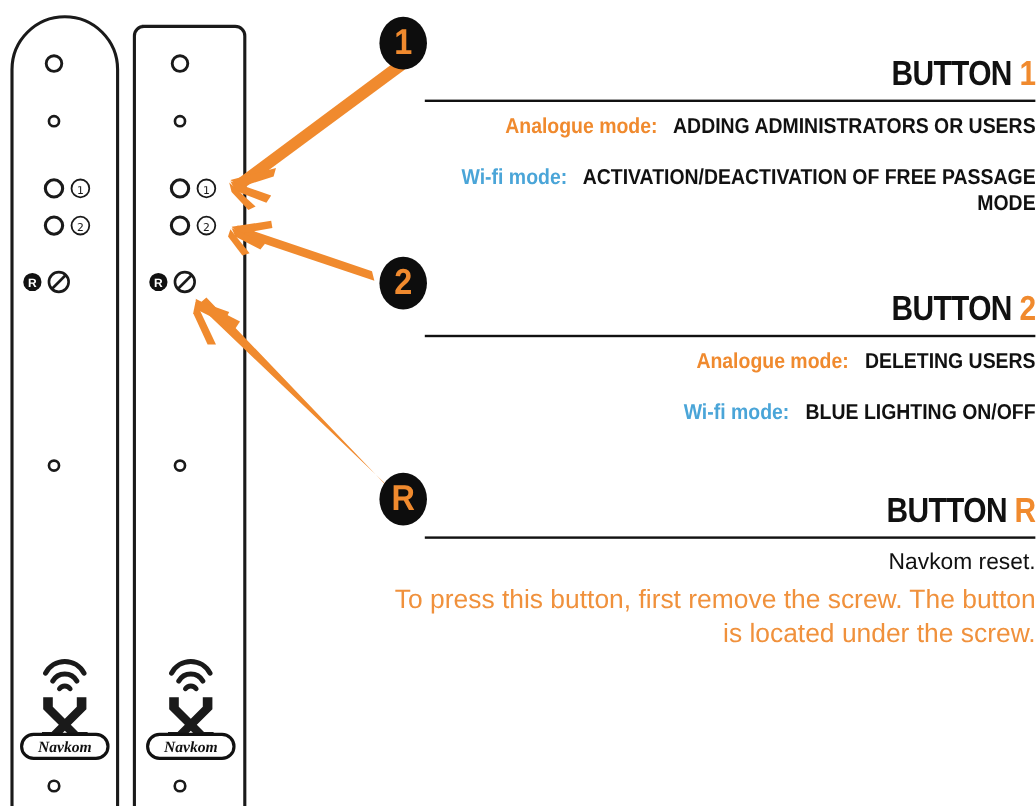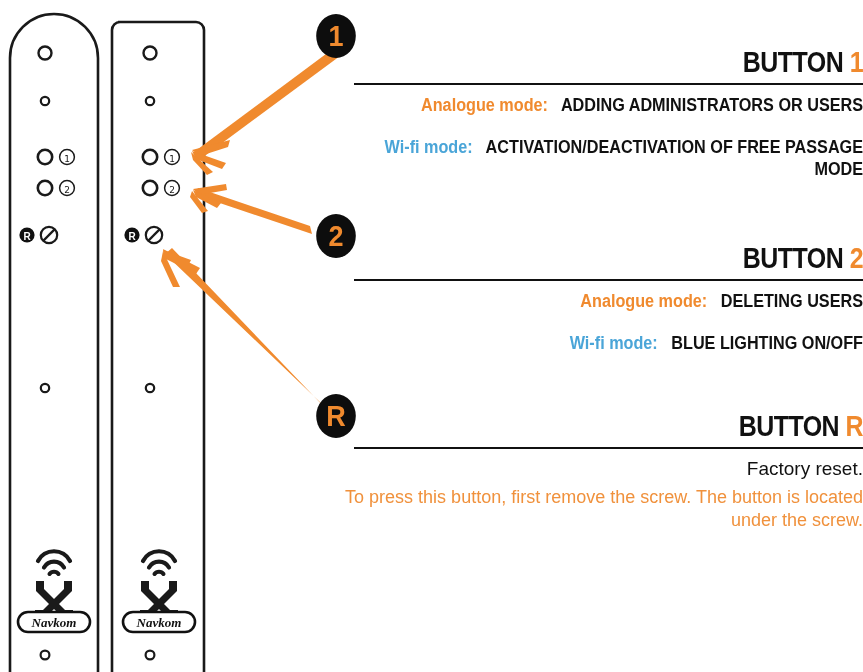--- a/index.html
+++ b/index.html
@@ -107,21 +107,21 @@
     text-align: right;
     font-family: "Liberation Sans", sans-serif;
     font-size: 19px;
     line-height: 1.25;
     color: #111111;
     margin-top: 8px;
   }
   .note-line {
     text-align: right;
     font-family: "Liberation Sans", sans-serif;
-    font-size: 18px;
+    font-size: 22px;
     line-height: 1.3;
     color: #F0913C;
     margin-top: 5px;
   }
 
   
   #arrow-layer {
     position: absolute;
     left: 0;
     top: 0;
@@ -263,20 +263,20 @@
       <span>&nbsp;</span>
       <span>BLUE LIGHTING ON/OFF</span>
     </div>
   </div>
 
   <div class="callout-block" id="callout-button-r">
     <div class="callout-heading">
       <span>BUTTON</span><span>&nbsp;</span><span class="accent">R</span>
     </div>
     <div class="callout-rule"></div>
-    <div class="plain-line">Factory reset.</div>
+    <div class="plain-line">Navkom reset.</div>
     <div class="note-line">To press this button, first remove the screw. The button is located under the screw.</div>
   </div>
 </div>
 
 <div class="badge" id="badge-1">1</div>
 <div class="badge" id="badge-2">2</div>
 <div class="badge" id="badge-r">R</div>
 
 </body></html>

